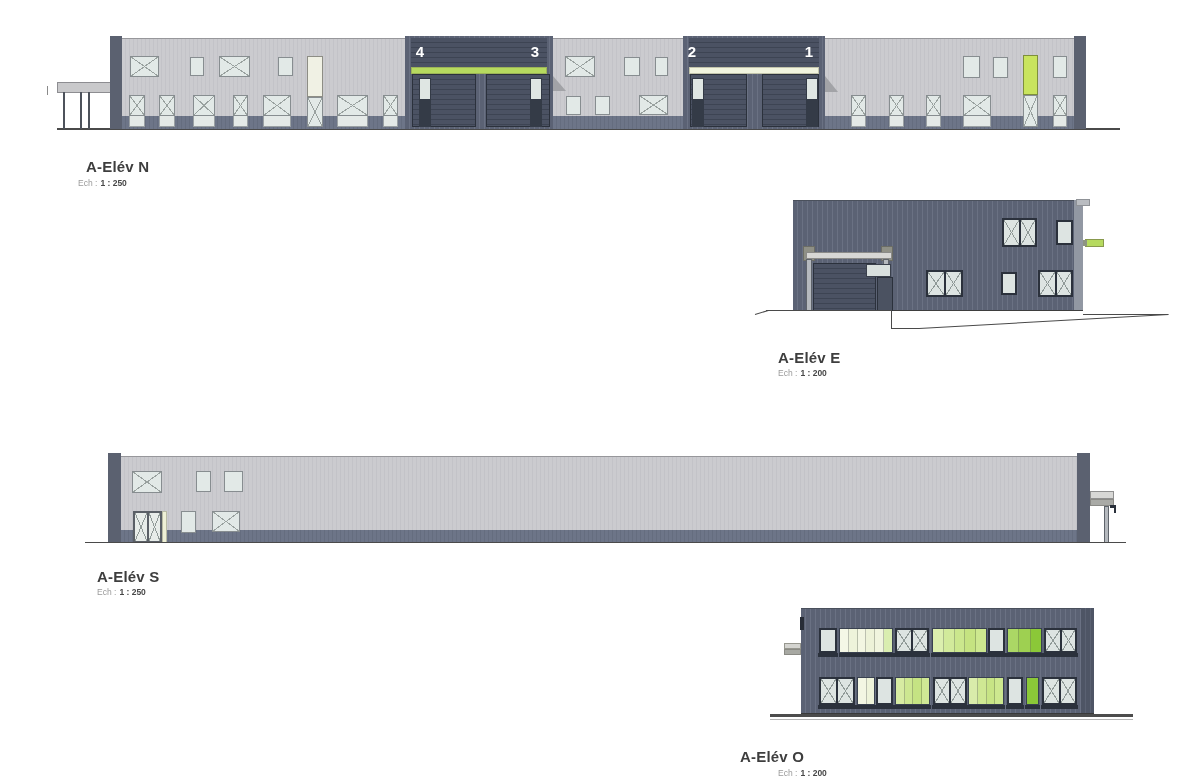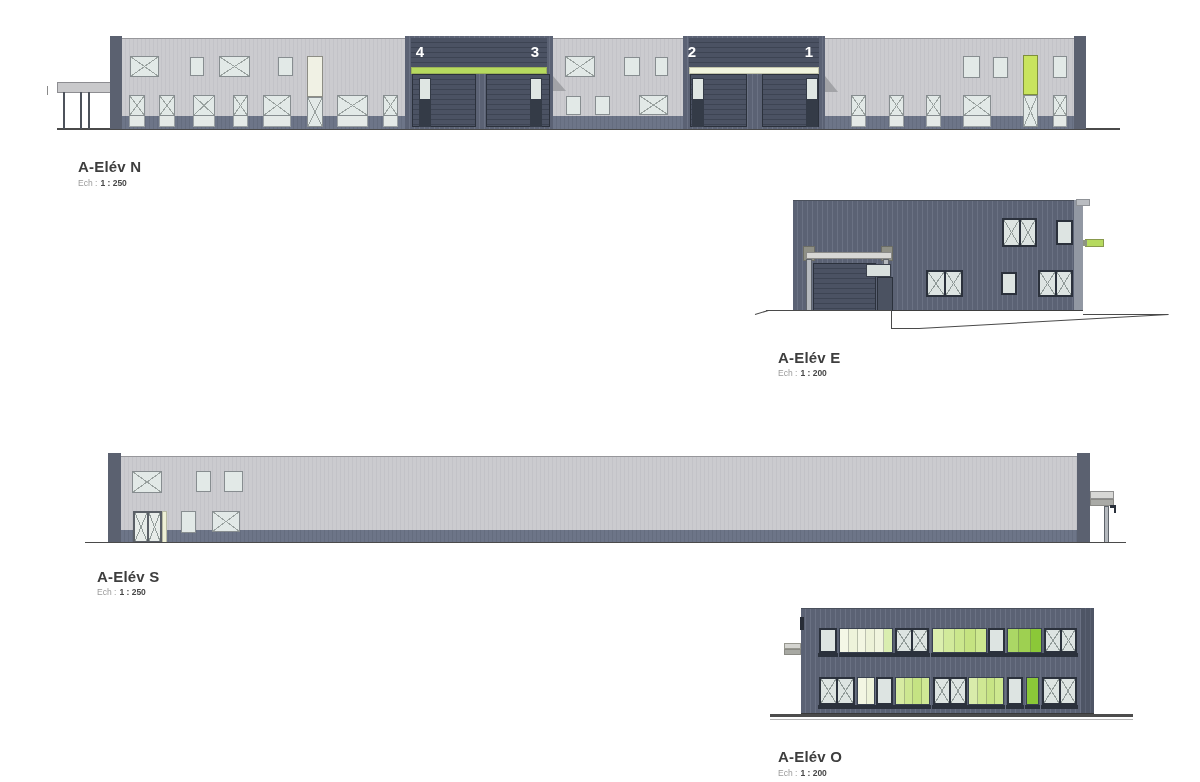--- a/index.html
+++ b/index.html
@@ -128,21 +128,21 @@
     <div class="a xw" style="left:926px;top:95px;width:15px;height:21px"></div>
     <div class="a sill" style="left:926px;top:116px;width:15px;height:11px"></div>
     <div class="a xw" style="left:963px;top:95px;width:28px;height:21px"></div>
     <div class="a sill" style="left:963px;top:116px;width:28px;height:11px"></div>
     <div class="a xw" style="left:1023px;top:95px;width:15px;height:32px"></div>
     <div class="a xw" style="left:1053px;top:95px;width:14px;height:21px"></div>
     <div class="a sill" style="left:1053px;top:116px;width:14px;height:11px"></div>
 
     <div class="a col" style="left:1074px;top:36px;width:12px;height:93px"></div>
 
-    <div class="a lblT" style="left:78px;top:158px">A-Elév N</div>
+    <div class="a lblT" style="left:86px;top:158px">A-Elév N</div>
     <div class="a lblS" style="left:78px;top:178px"><span>Ech :</span><b>1 : 250</b></div>
   </div>
 
   <div class="a" style="left:0;top:0;width:1200px;height:400px">
     <div class="a fd" style="left:793px;top:200px;width:290px;height:111px;border-top:1px solid #4a505c;border-bottom:1px solid #3e3e3e"></div>
     <div class="a" style="left:1074px;top:200px;width:9px;height:110px;background:#9298a3"></div>
     <div class="a" style="left:1076px;top:199px;width:14px;height:7px;background:#b9bcc1;border:1px solid #8f9297"></div>
     <div class="a" style="left:1085px;top:239px;width:19px;height:8px;background:#b6da5f;border:1px solid #88994d"></div>
     <div class="a" style="left:1083px;top:240px;width:4px;height:6px;background:#8d9482"></div>
     <div class="a" style="left:803px;top:246px;width:12px;height:15px;background:#8f9086;border:1px solid #6c6d65"></div>
@@ -289,17 +289,17 @@
     <div class="a dk" style="left:894px;top:705px;width:37px;height:4px"></div>
     <div class="a dk" style="left:932px;top:705px;width:36px;height:4px"></div>
     <div class="a dk" style="left:967px;top:705px;width:38px;height:4px"></div>
     <div class="a dk" style="left:1006px;top:705px;width:18px;height:4px"></div>
     <div class="a dk" style="left:1025px;top:705px;width:15px;height:4px"></div>
     <div class="a dk" style="left:1041px;top:705px;width:37px;height:4px"></div>
 
     <div class="a" style="left:770px;top:714px;width:363px;height:2.5px;background:#4c4c4c"></div>
     <div class="a" style="left:770px;top:719px;width:363px;height:1px;background:#b5b5b5"></div>
 
-    <div class="a lblT" style="left:778px;top:748px">A-Elév O</div>
+    <div class="a lblT" style="left:740px;top:748px">A-Elév O</div>
     <div class="a lblS" style="left:778px;top:768px"><span>Ech :</span><b>1 : 200</b></div>
   </div>
 
 </div>
 
 </body></html>

